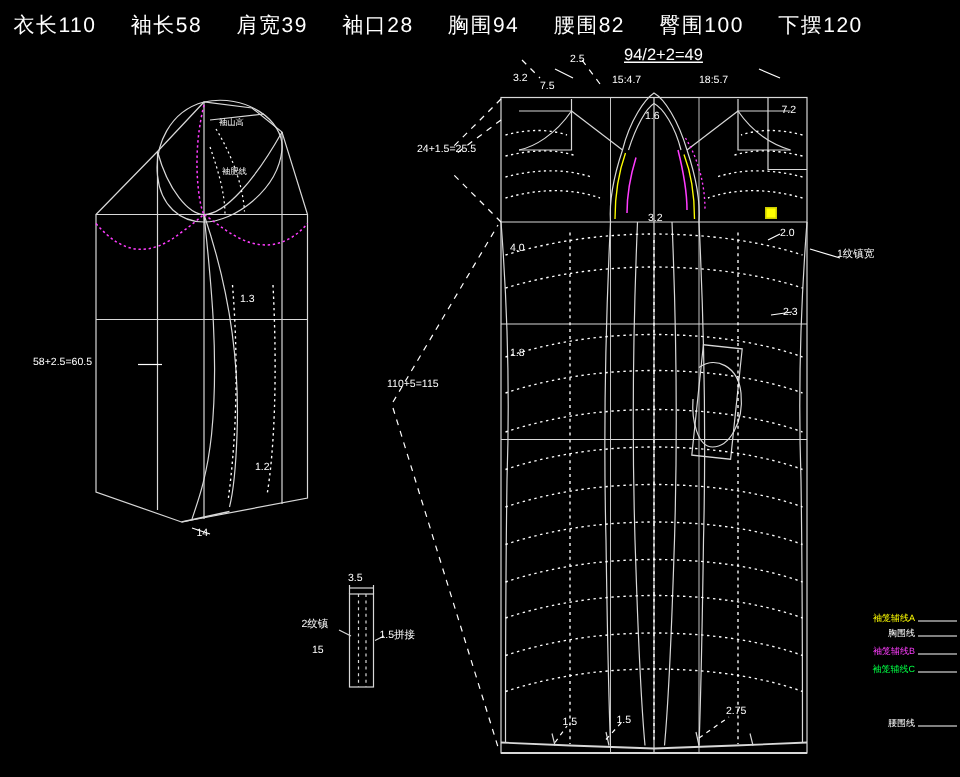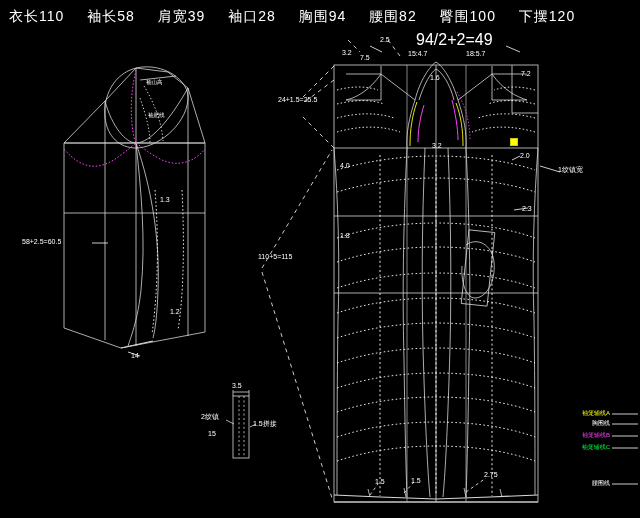--- a/index.html
+++ b/index.html
@@ -10,21 +10,21 @@
   }
   #stage{position:absolute;inset:0;width:640px;height:518px;}
   svg.layer{position:absolute;left:0;top:0;width:640px;height:518px;}
   .hdr{
     position:absolute;top:8px;left:0;width:536px;text-align:center;
     font-size:14px;letter-spacing:1px;color:#fff;white-space:nowrap;
   }
   .hdr span{margin:0 9px;}
   .hdr b{font-weight:normal;}
   .lbl{position:absolute;font-size:7px;color:#fff;white-space:nowrap;line-height:1;}
-  .lbl.big{font-size:16px;}
+  .lbl.big{font-size:11px;text-decoration:underline;}
   .lbl.tiny{font-size:5.5px;}
   .lg-row{position:absolute;font-size:6px;white-space:nowrap;line-height:1;text-align:right;}
   .c-y{color:#ffff00;}
   .c-m{color:#ff3dff;}
   .c-g{color:#00ff44;}
   .c-w{color:#ffffff;}
   .swatch{position:absolute;width:6px;height:6px;background:#ffff00;border:1px solid #cccc00;}
 </style>
 </head>
 <body>

